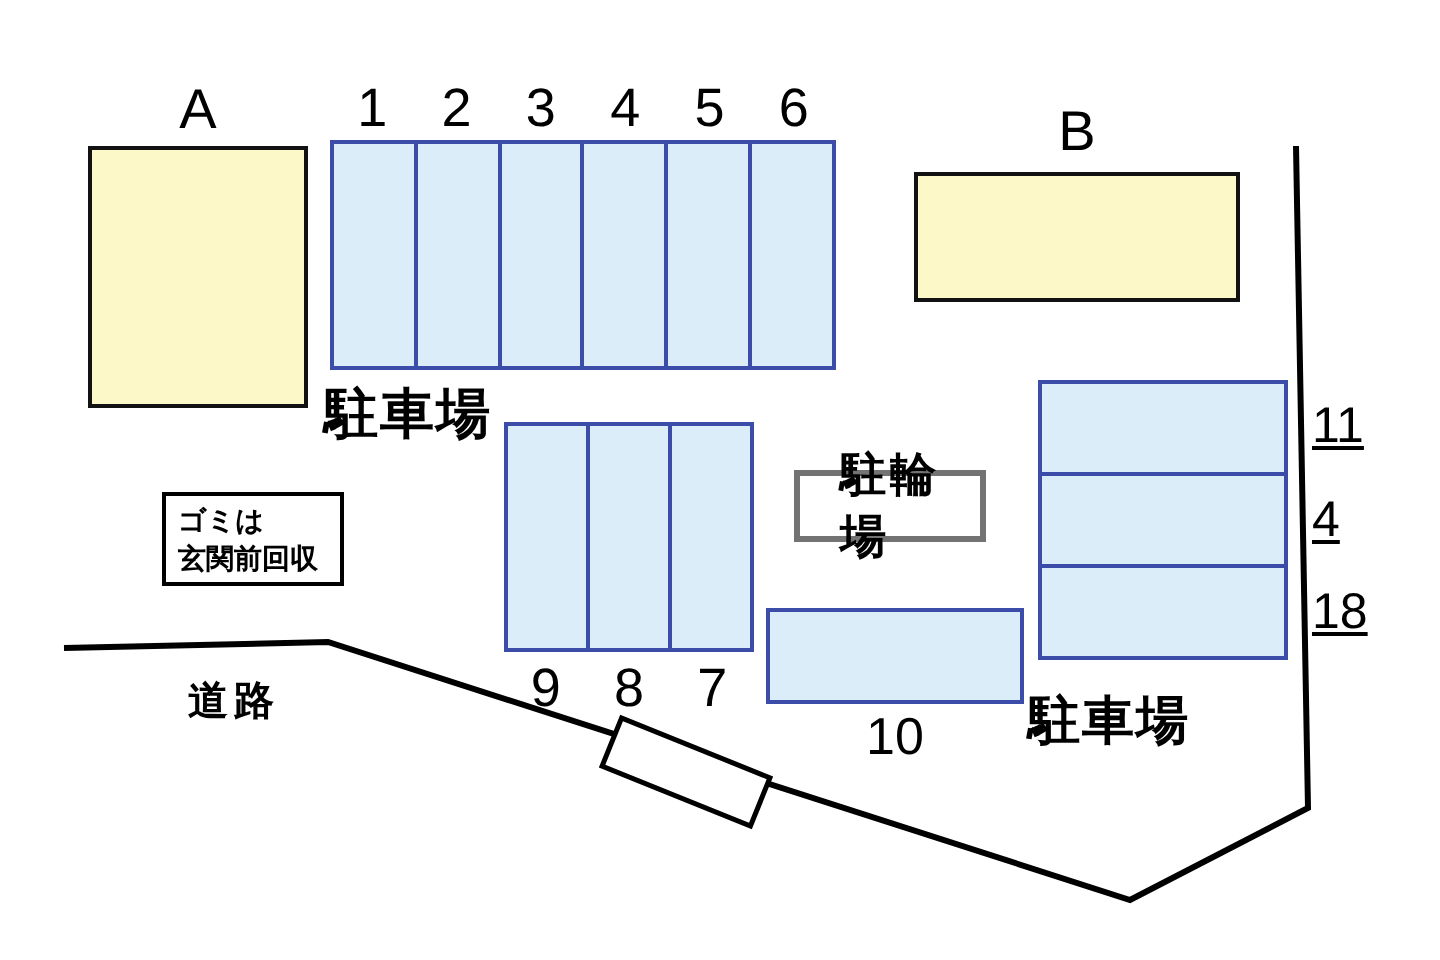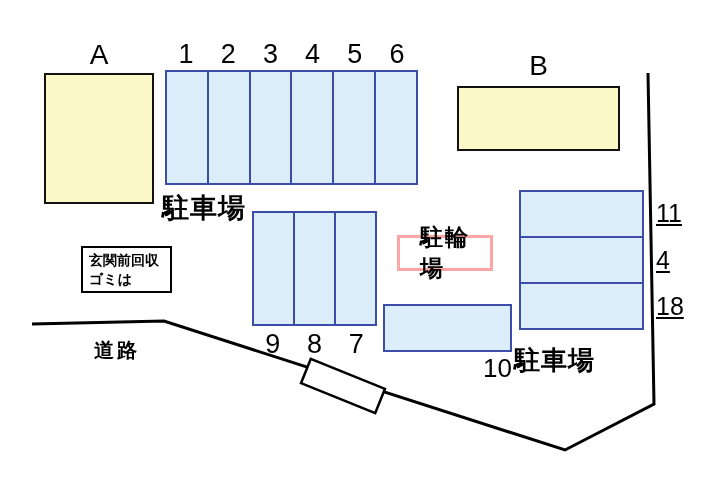--- a/index.html
+++ b/index.html
@@ -32,21 +32,21 @@
 
   
   .numrow{position:absolute;display:flex;}
   .numrow span{flex:1;text-align:center;font-size:27px;line-height:30px;}
   .numcol{position:absolute;display:flex;flex-direction:column;}
   .numcol span{flex:1;display:flex;align-items:center;font-size:25px;text-decoration:underline;}
 
   .caption{position:absolute;font-weight:bold;font-size:27px;line-height:30px;letter-spacing:1px;font-family:Liberation Mono, monospace;}
 
   .boxed{
-    position:absolute;border:3px solid #fca5a5;box-sizing:border-box;background:#fff;
+    position:absolute;border:3px solid #737373;box-sizing:border-box;background:#fff;
     display:flex;align-items:center;justify-content:center;
     font-weight:bold;font-size:23px;letter-spacing:2px;padding-left:20px;
   }
   .note{
     position:absolute;border:2px solid #000;box-sizing:border-box;background:#fff;
     font-weight:bold;font-size:14px;line-height:19px;padding:3px 4px 0 6px;
   }
   .road-label{position:absolute;font-weight:bold;font-size:20px;letter-spacing:3px;}
   .space-label{position:absolute;text-align:center;font-size:26px;}
 </style>
@@ -93,35 +93,35 @@
     </div>
     <div class="numrow" style="left:252px;top:329px;width:125px;">
       <span>9</span>
       <span>8</span>
       <span>7</span>
     </div>
 
     <div class="boxed" style="left:397px;top:235px;width:96px;height:36px;">駐輪場</div>
 
     <div class="lot" style="left:383px;top:304px;width:129px;height:48px;"></div>
-    <div class="space-label" style="left:383px;top:353px;width:129px;text-align:right;">10</div>
+    <div class="space-label" style="left:383px;top:353px;width:129px;">10</div>
 
     <div class="lot rows" style="left:519px;top:190px;width:125px;height:140px;">
       <div class="cell"></div>
       <div class="cell"></div>
       <div class="cell"></div>
     </div>
     <div class="numcol" style="left:656px;top:190px;height:140px;">
       <span>11</span>
       <span>4</span>
       <span>18</span>
     </div>
     <div class="caption" style="left:514px;top:347px;font-size:26px;">駐車場</div>
 
     <div class="note" style="left:81px;top:246px;width:91px;height:47px;">
+      <div>ゴミは</div>
       <div>玄関前回収</div>
-      <div>ゴミは</div>
     </div>
 
     <div class="road-label" style="left:94px;top:337px;">道路</div>
 
   </div>
 </div>
 
 </body></html>

